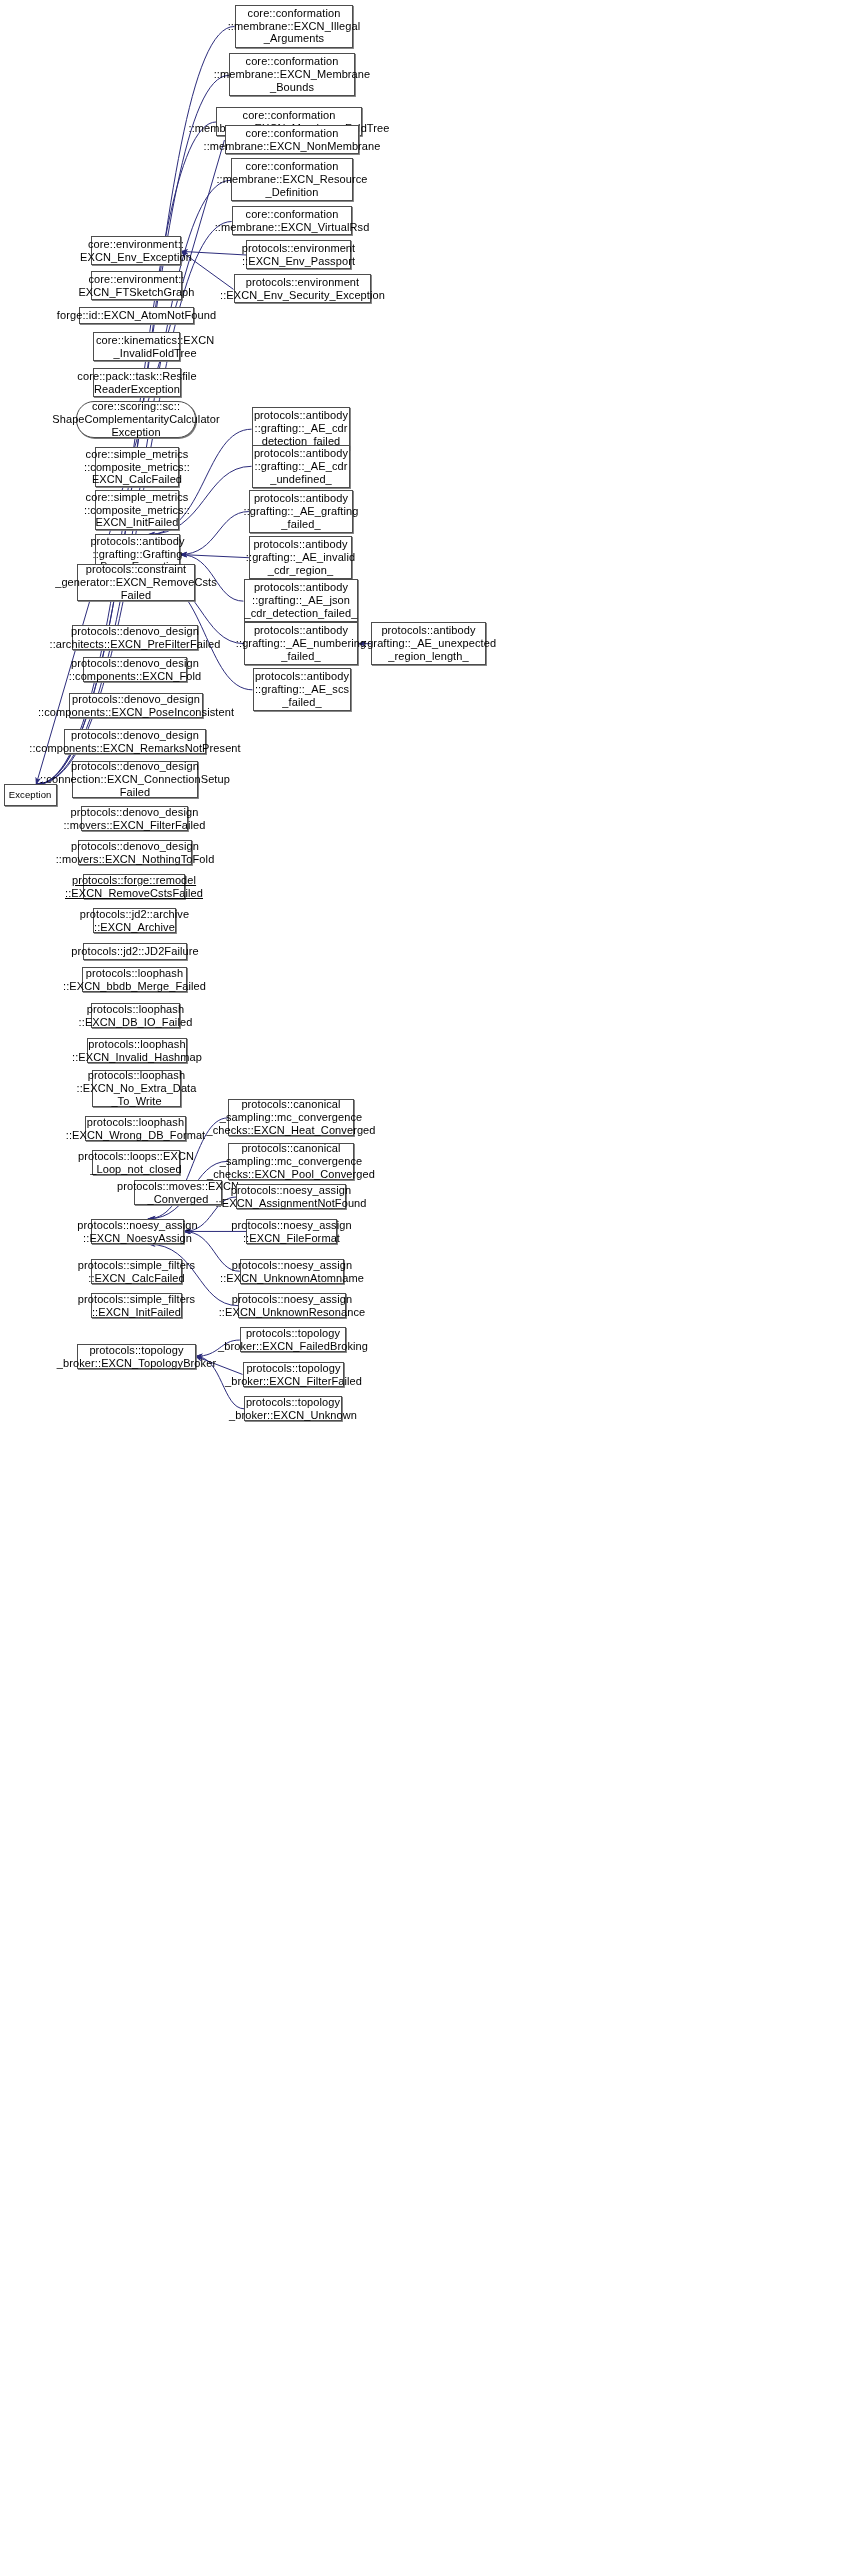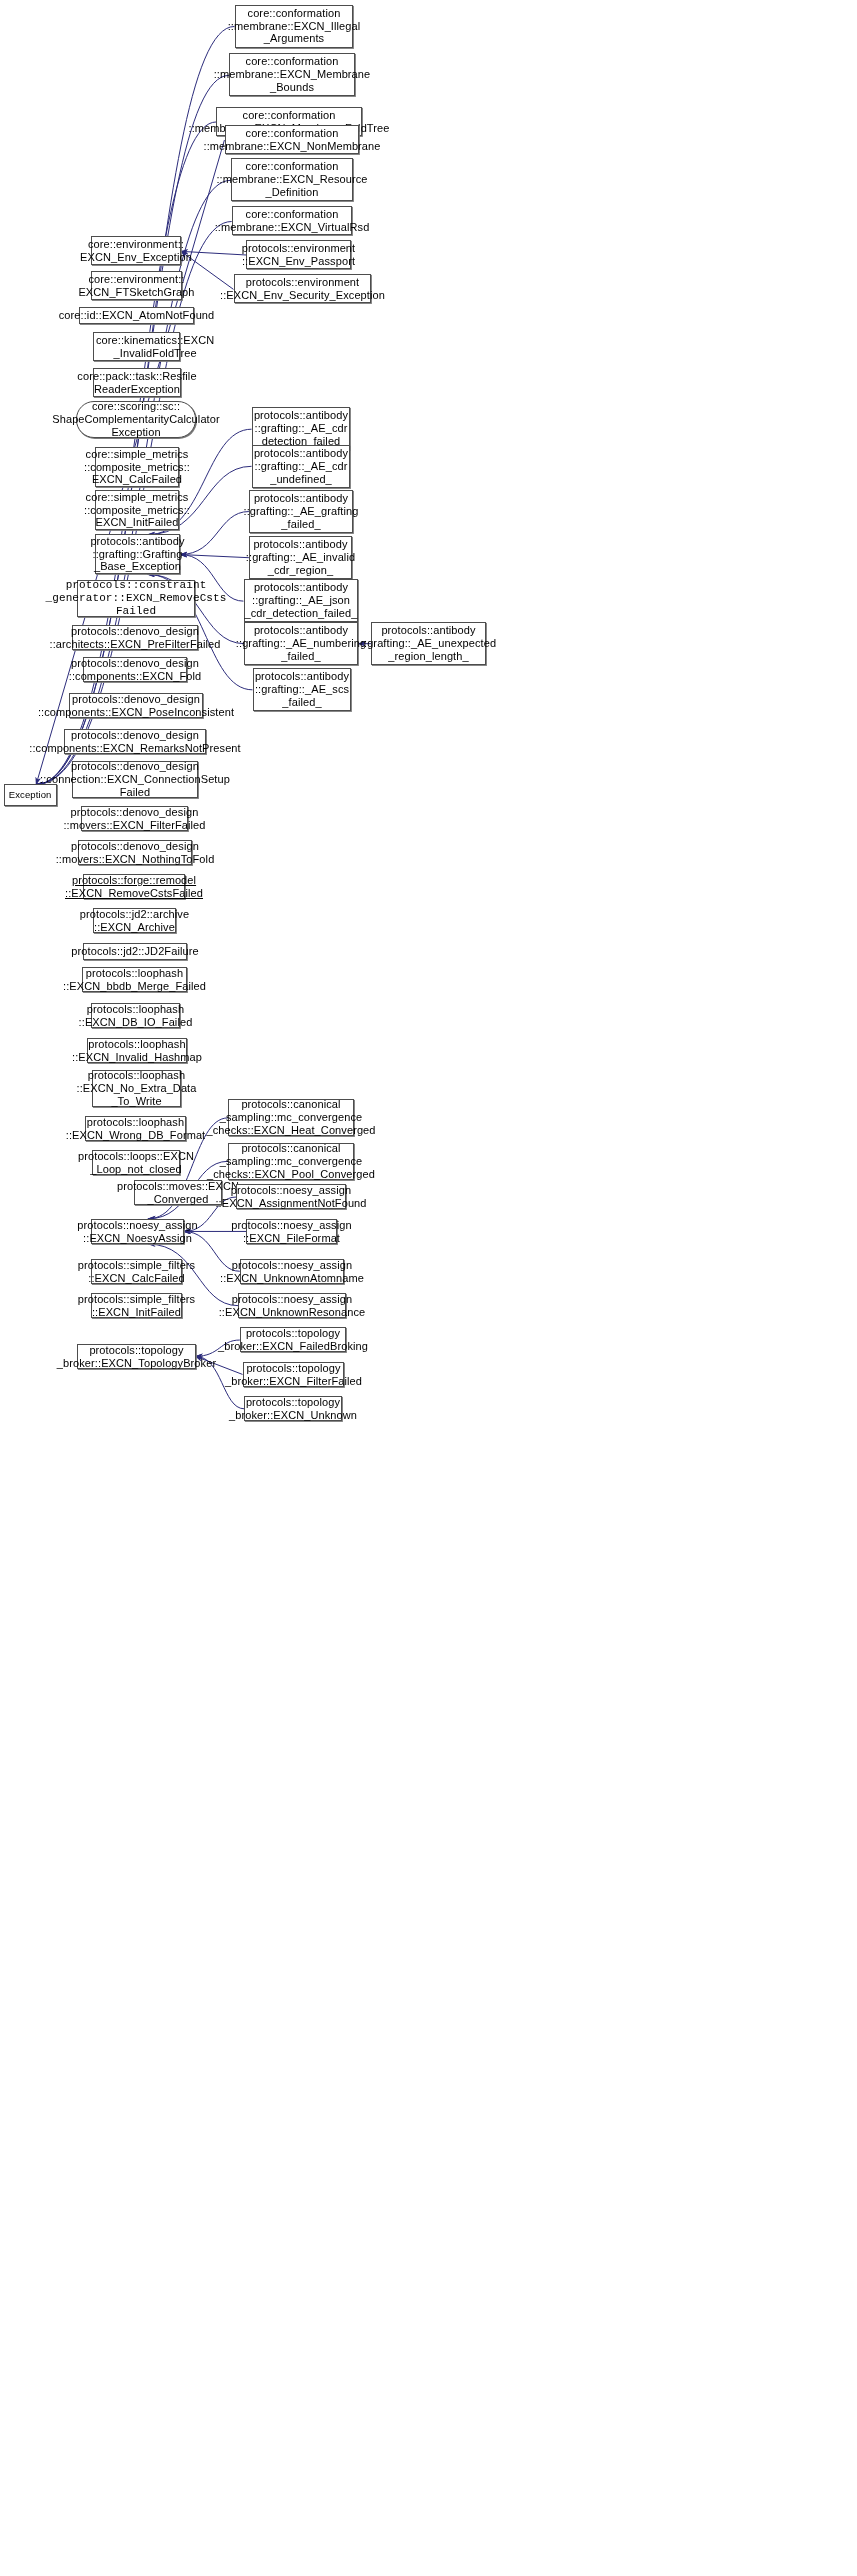--- a/index.html
+++ b/index.html
@@ -124,38 +124,38 @@
       <div class="node" style="left: 253px; top: 668px; width: 98px; height: 43px;">protocols::antibody
 ::grafting::_AE_scs
 _failed_</div>
       <div class="node" style="left: 371px; top: 622px; width: 115px; height: 43px;">protocols::antibody
 ::grafting::_AE_unexpected
 _region_length_</div>
       <div class="node" style="left: 91px; top: 236px; width: 90px; height: 29px;">core::environment::
 EXCN_Env_Exception</div>
       <div class="node" style="left: 91px; top: 271px; width: 91px; height: 29px;">core::environment::
 EXCN_FTSketchGraph</div>
-      <div class="node" style="left: 79px; top: 307px; width: 115px; height: 17px;">core::id::EXCN_AtomNotFound</div>
+      <div class="node" style="left: 79px; top: 307px; width: 115px; height: 17px;">forge::id::EXCN_AtomNotFound</div>
       <div class="node" style="left: 93px; top: 332px; width: 87px; height: 29px; padding-left: 40px;">core::kinematics::EXCN
 _InvalidFoldTree</div>
       <div class="node" style="left: 93px; top: 368px; width: 88px; height: 29px;">core::pack::task::Resfile
 ReaderException</div>
       <div class="node" style="left: 76px; top: 401px; width: 120px; height: 37px; border-radius: 18px;">core::scoring::sc::
 ShapeComplementarityCalculator
 Exception</div>
       <div class="node" style="left: 95px; top: 447px; width: 84px; height: 40px;">core::simple_metrics
 ::composite_metrics::
 EXCN_CalcFailed</div>
       <div class="node" style="left: 95px; top: 490px; width: 84px; height: 40px;">core::simple_metrics
 ::composite_metrics::
 EXCN_InitFailed</div>
       <div class="node" style="left: 95px; top: 534px; width: 85px; height: 40px;">protocols::antibody
 ::grafting::Grafting
 _Base_Exception</div>
-      <div class="node" style="left: 77px; top: 580px; width: 118px; height: 37px; font-family: Liberation Mono, monospace;">protocols::constraint
+      <div class="node" style="left: 77px; top: 564px; width: 118px; height: 37px;">protocols::constraint
 _generator::EXCN_RemoveCsts
 Failed</div>
       <div class="node" style="left: 72px; top: 625px; width: 126px; height: 25px;">protocols::denovo_design
 ::architects::EXCN_PreFilterFailed</div>
       <div class="node" style="left: 83px; top: 657px; width: 104px; height: 25px;">protocols::denovo_design
 ::components::EXCN_Fold</div>
       <div class="node" style="left: 69px; top: 693px; width: 134px; height: 25px;">protocols::denovo_design
 ::components::EXCN_PoseInconsistent</div>
       <div class="node" style="left: 64px; top: 729px; width: 142px; height: 25px;">protocols::denovo_design
 ::components::EXCN_RemarksNotPresent</div>

